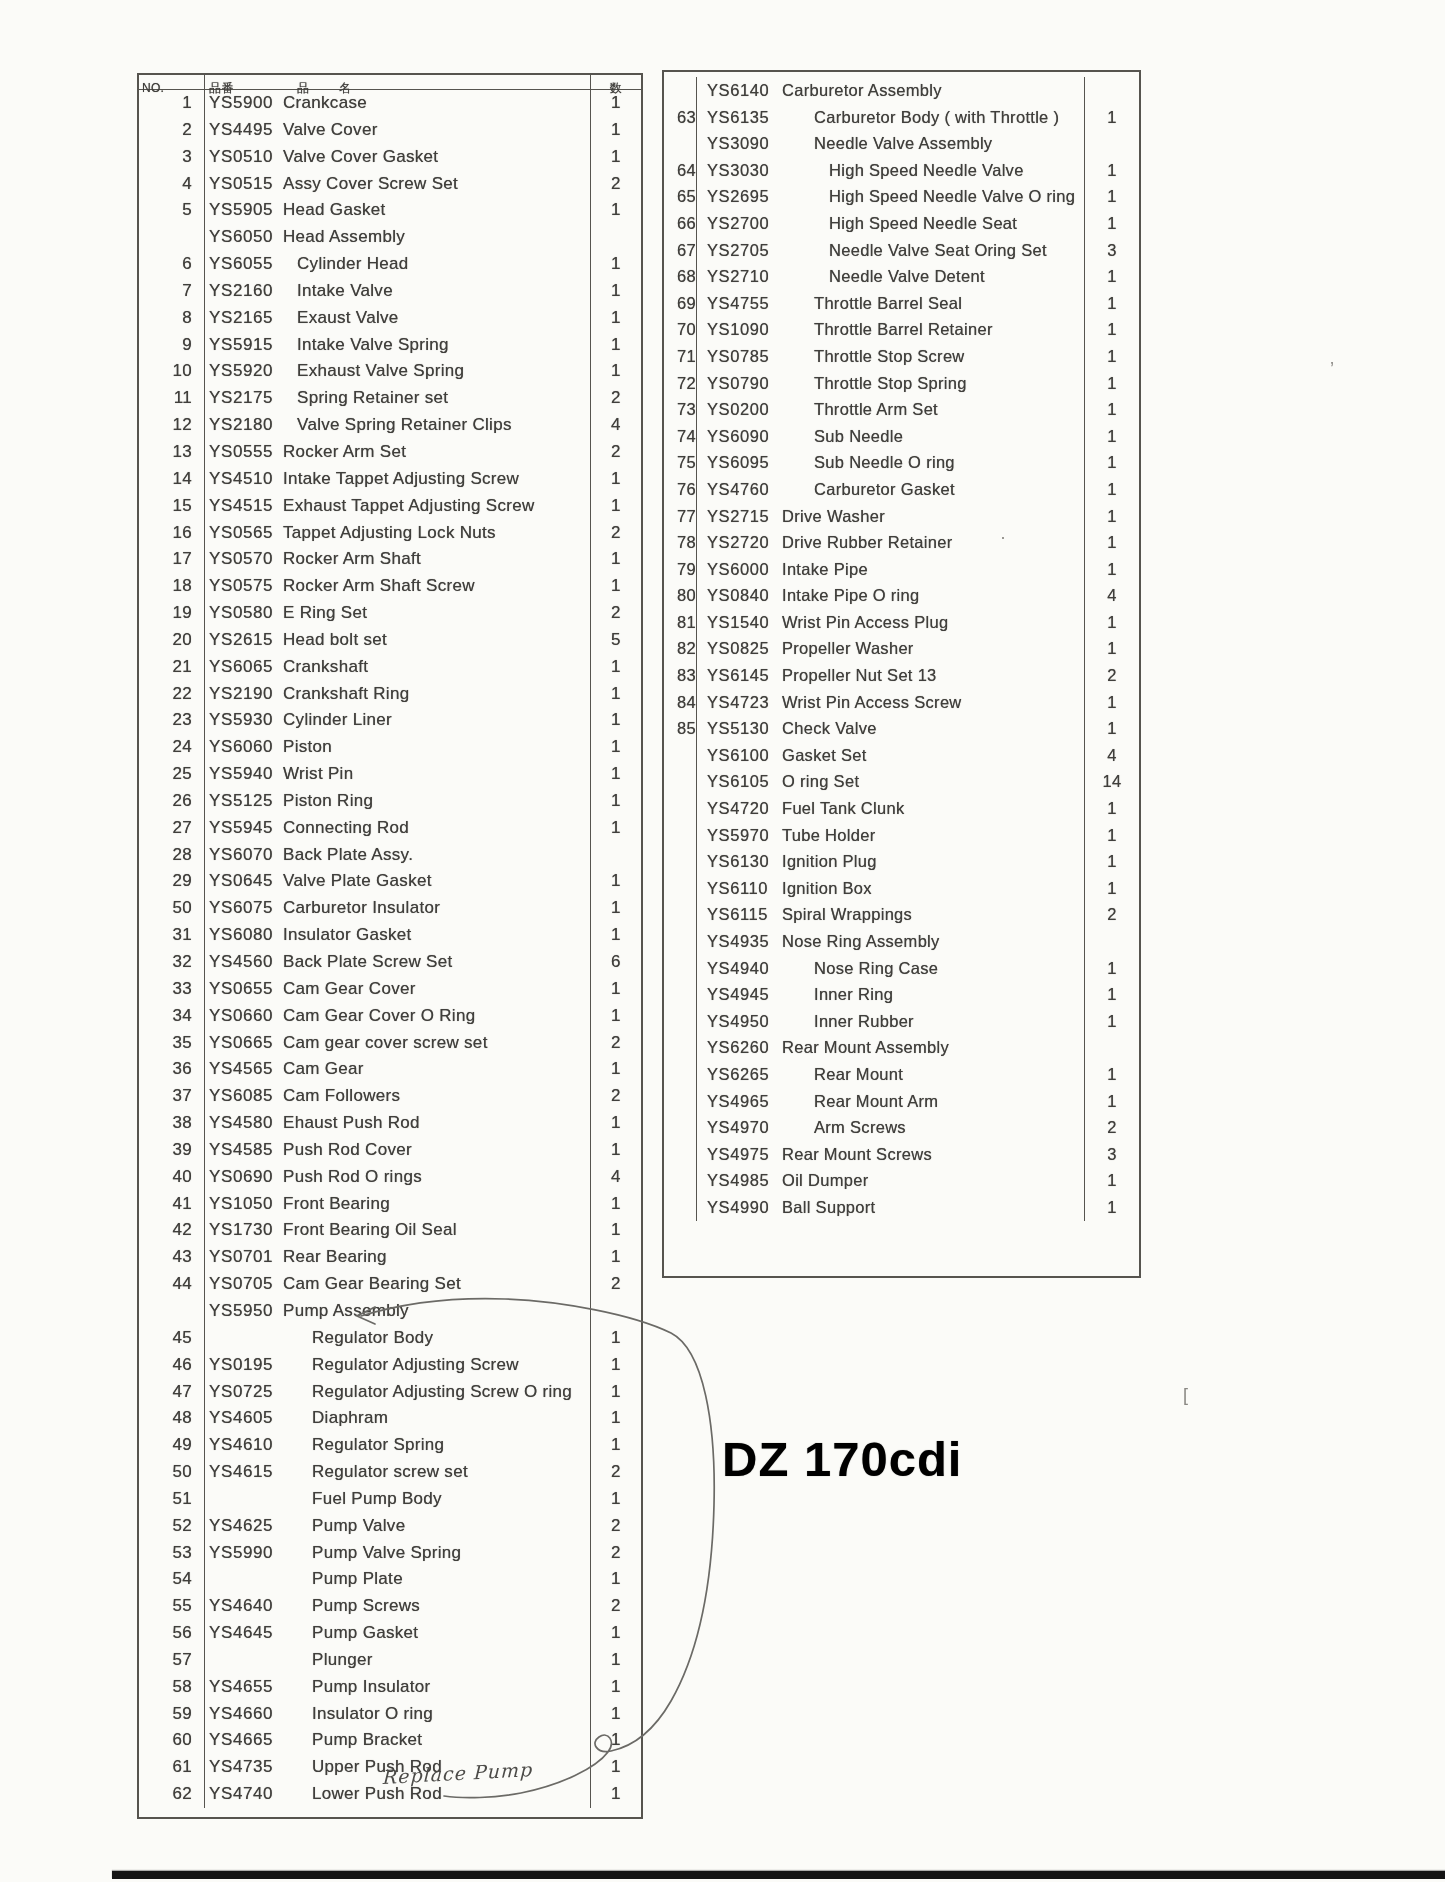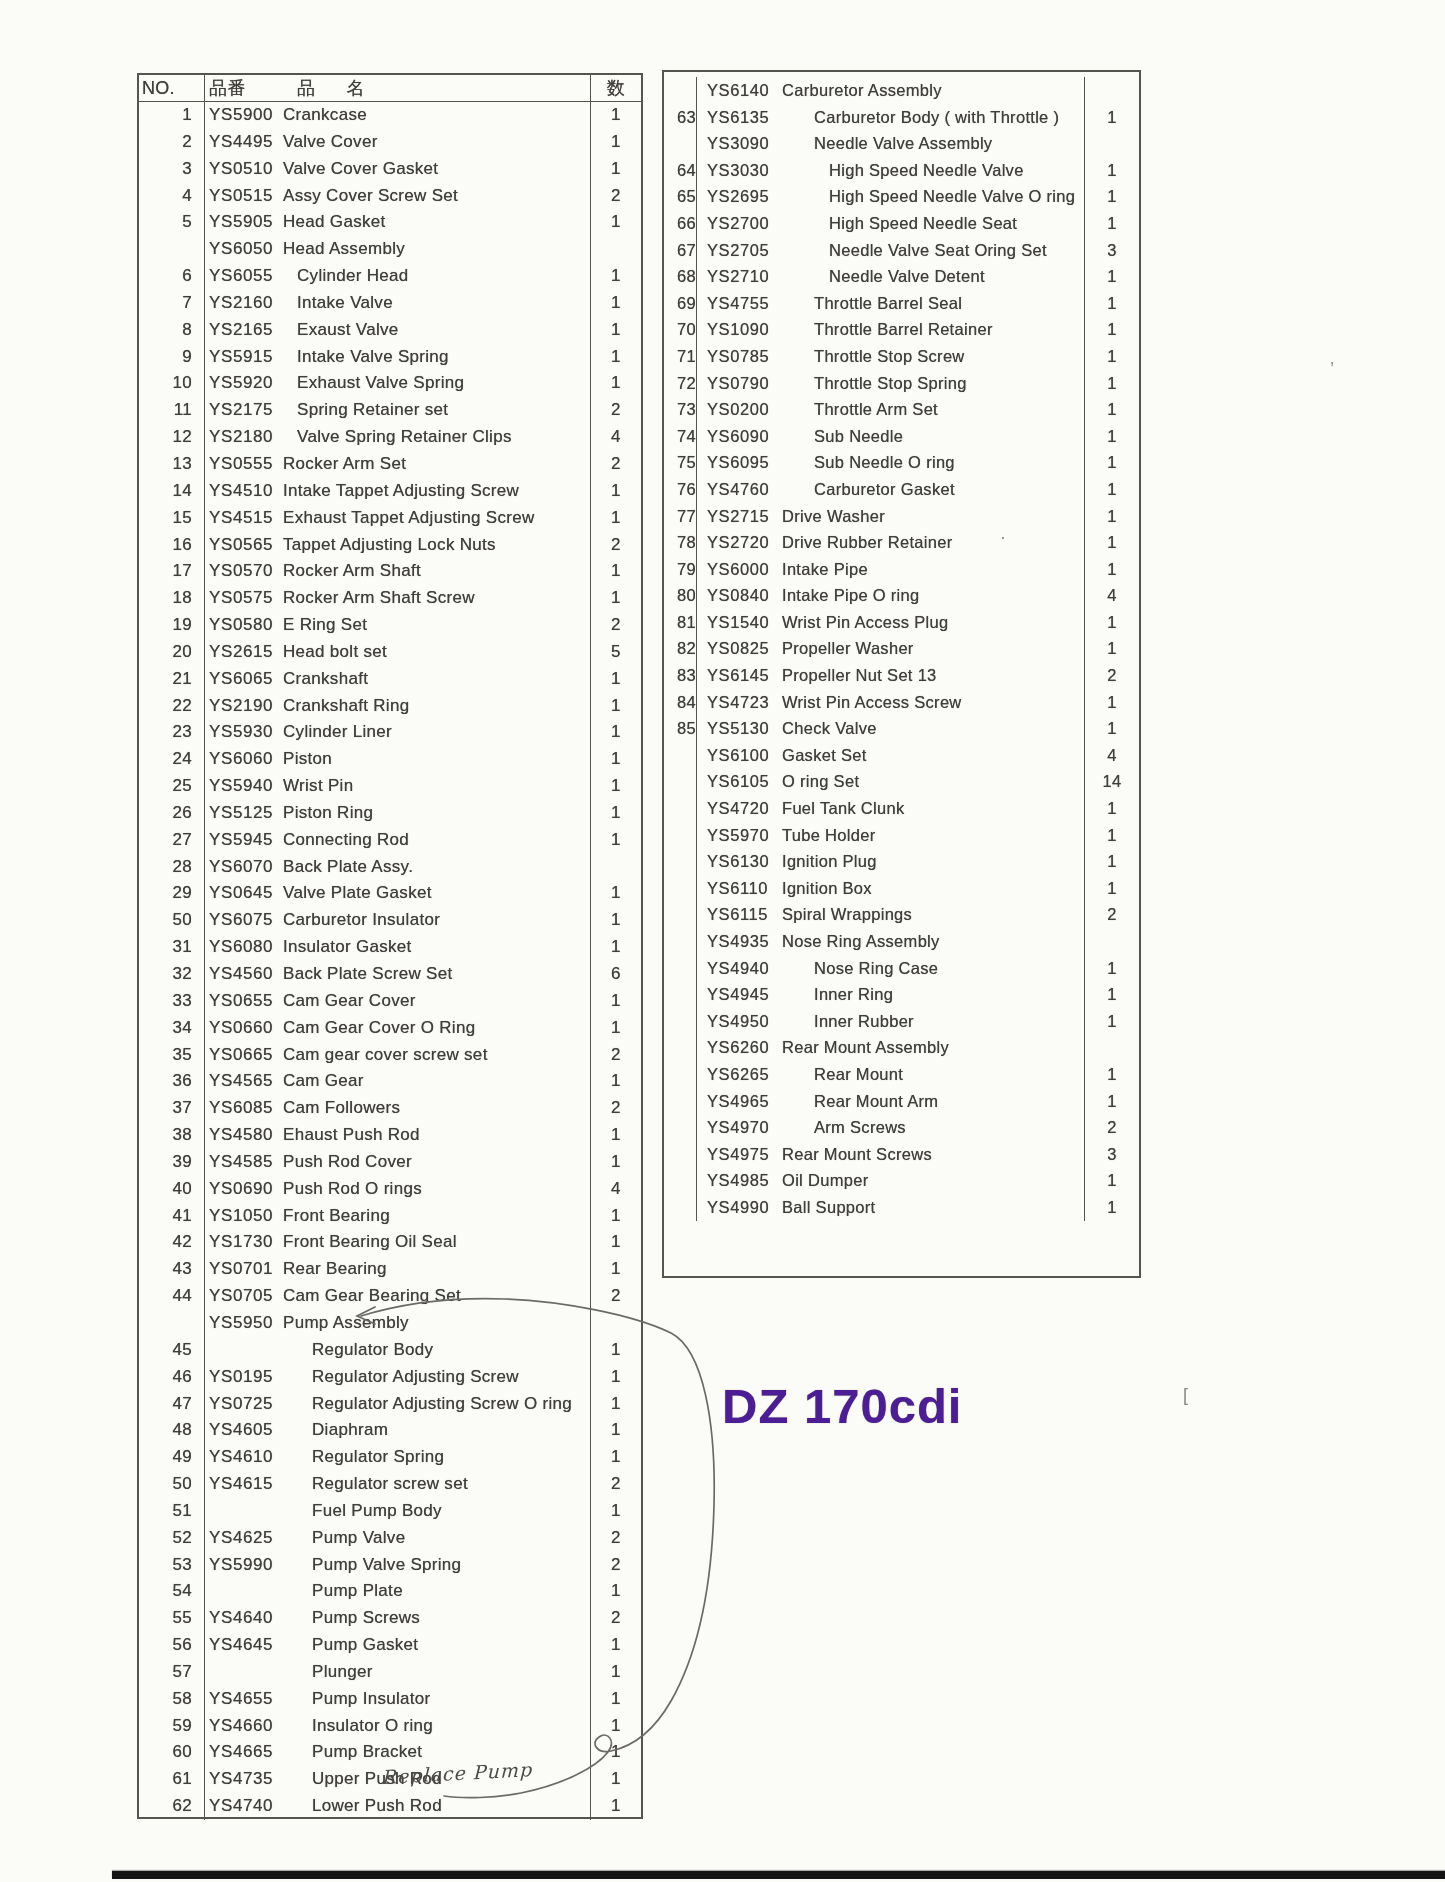--- a/index.html
+++ b/index.html
@@ -21,21 +21,21 @@
   .parts-table{
     position:absolute;
     border:2px solid var(--line);
     background:transparent;
   }
   .parts-table.left{left:137px;top:73px;width:506px;height:1746px;}
   .parts-table.right{left:662px;top:70px;width:479px;height:1208px;}
   .hdr,.prow{display:grid;}
   .left .hdr,.left .prow{grid-template-columns:66px 75px 1fr 50px;}
   .right .prow{grid-template-columns:33px 80px 1fr 54px;}
-  .left .hdr{height:27px;line-height:27px;border-bottom:1.7px solid var(--line);font-size:18px;}
+  .left .hdr{height:15px;line-height:27px;border-bottom:1.7px solid var(--line);font-size:12px;}
   .left .prow{height:26.85px;line-height:26.85px;font-size:17px;}
   .right .rows{padding-top:5px;}
   .right .prow{height:26.6px;line-height:26.6px;font-size:16.5px;}
   .cell{white-space:nowrap;overflow:visible;
     text-shadow:0 0 0.7px rgba(62,60,55,.8);
     letter-spacing:.3px;}
   .c-no{border-right:1.7px solid var(--line);text-align:right;}
   .left .c-no{padding-right:12px;}
   .right .c-no{}
   .left .c-part{padding-left:4px;letter-spacing:.6px;}
@@ -44,23 +44,23 @@
   .left .c-name{padding-left:3px;}
   .left .ind1 .c-name{padding-left:17px;}
   .left .ind2 .c-name{padding-left:32px;}
   .right .c-name{padding-left:5px;}
   .right .ind1 .c-name{padding-left:37px;}
   .right .ind2 .c-name{padding-left:52px;}
   .c-qty{text-align:center;}
   .hdr .c-no{text-align:left;padding-left:3px;padding-right:0;}
   .hdr .c-name{padding-left:17px;word-spacing:26px;}
   .dz-title{
-    position:absolute;left:722px;top:1378px;
+    position:absolute;left:722px;top:1431px;
     font-size:49px;font-weight:600;letter-spacing:1px;
-    color:#4c1d95;text-shadow:0 0 1px rgba(50,50,48,.6);
+    color:#000000;text-shadow:0 0 1px rgba(50,50,48,.6);
   }
   .handwriting{
     position:absolute;left:383px;top:1762px;
     font-family:"DejaVu Serif", serif;
     font-style:italic;font-size:19px;color:#4c4b48;
     transform:rotate(-3deg) skewX(-6deg);
     letter-spacing:1px;white-space:nowrap;
   }
   .pen-svg{position:absolute;left:0;top:0;pointer-events:none;}
   .pen-svg path,.pen-svg polyline{fill:none;stroke:var(--pen);stroke-width:1.7;stroke-linecap:round;}

